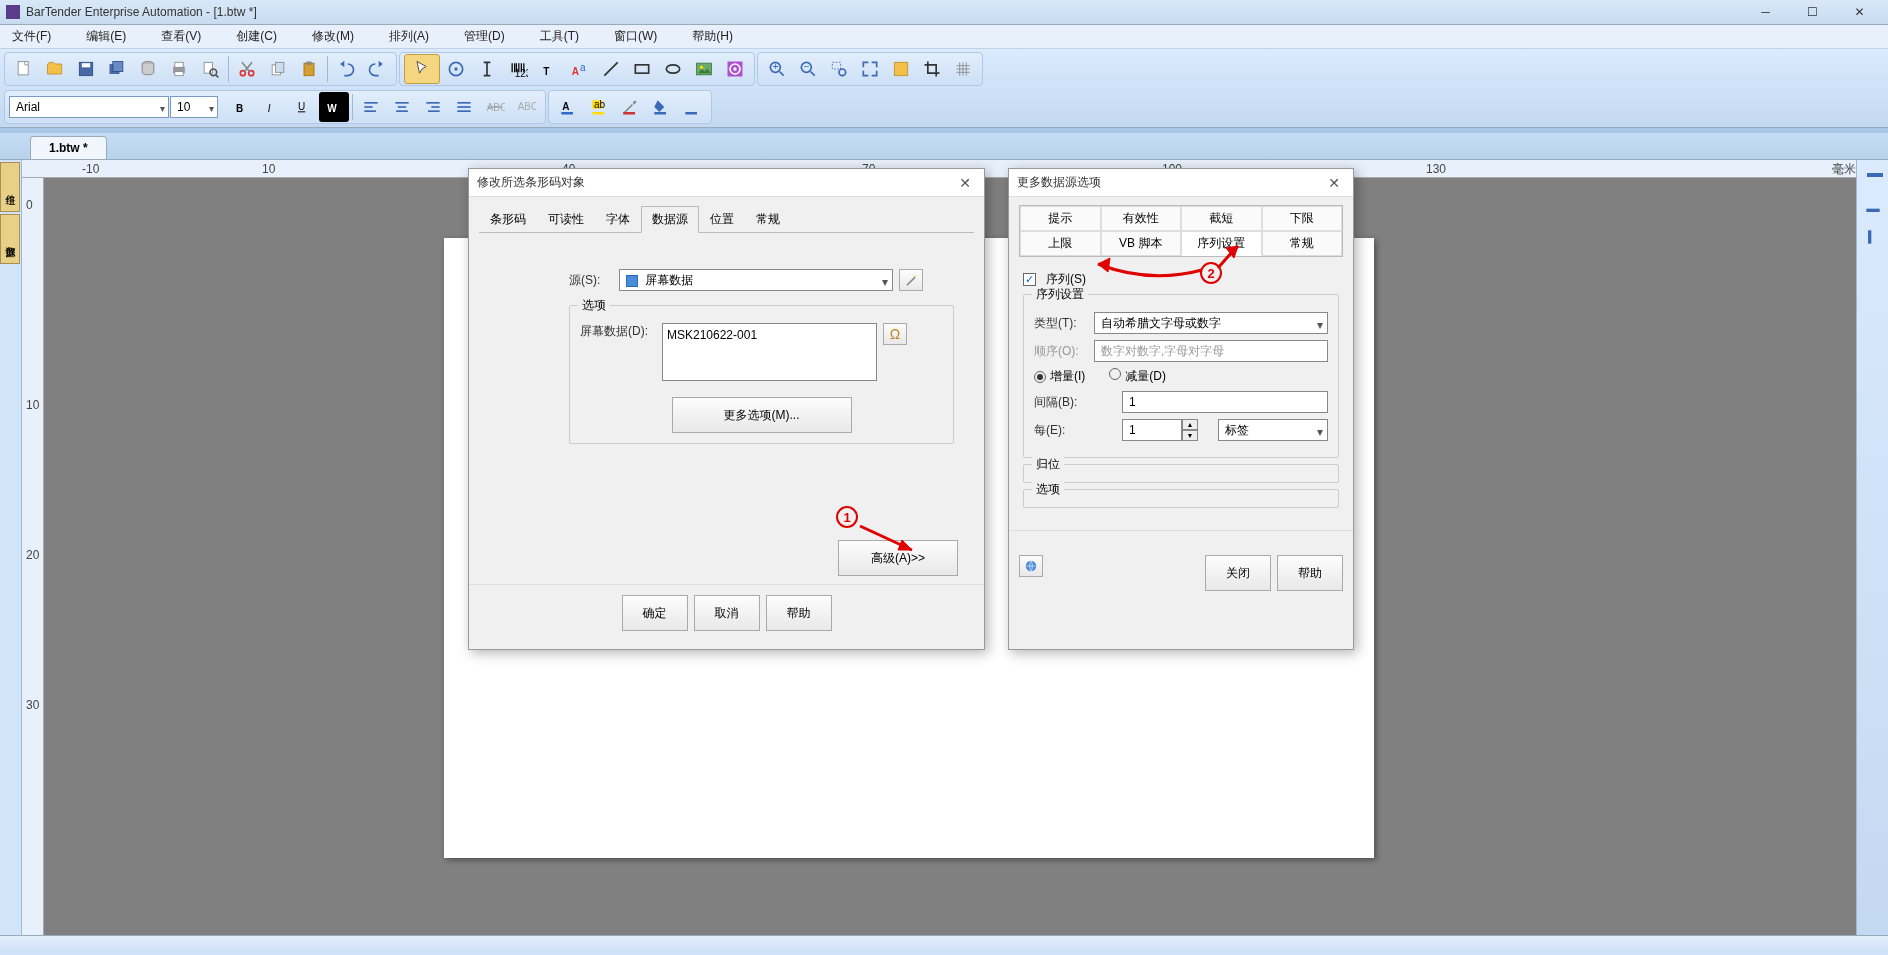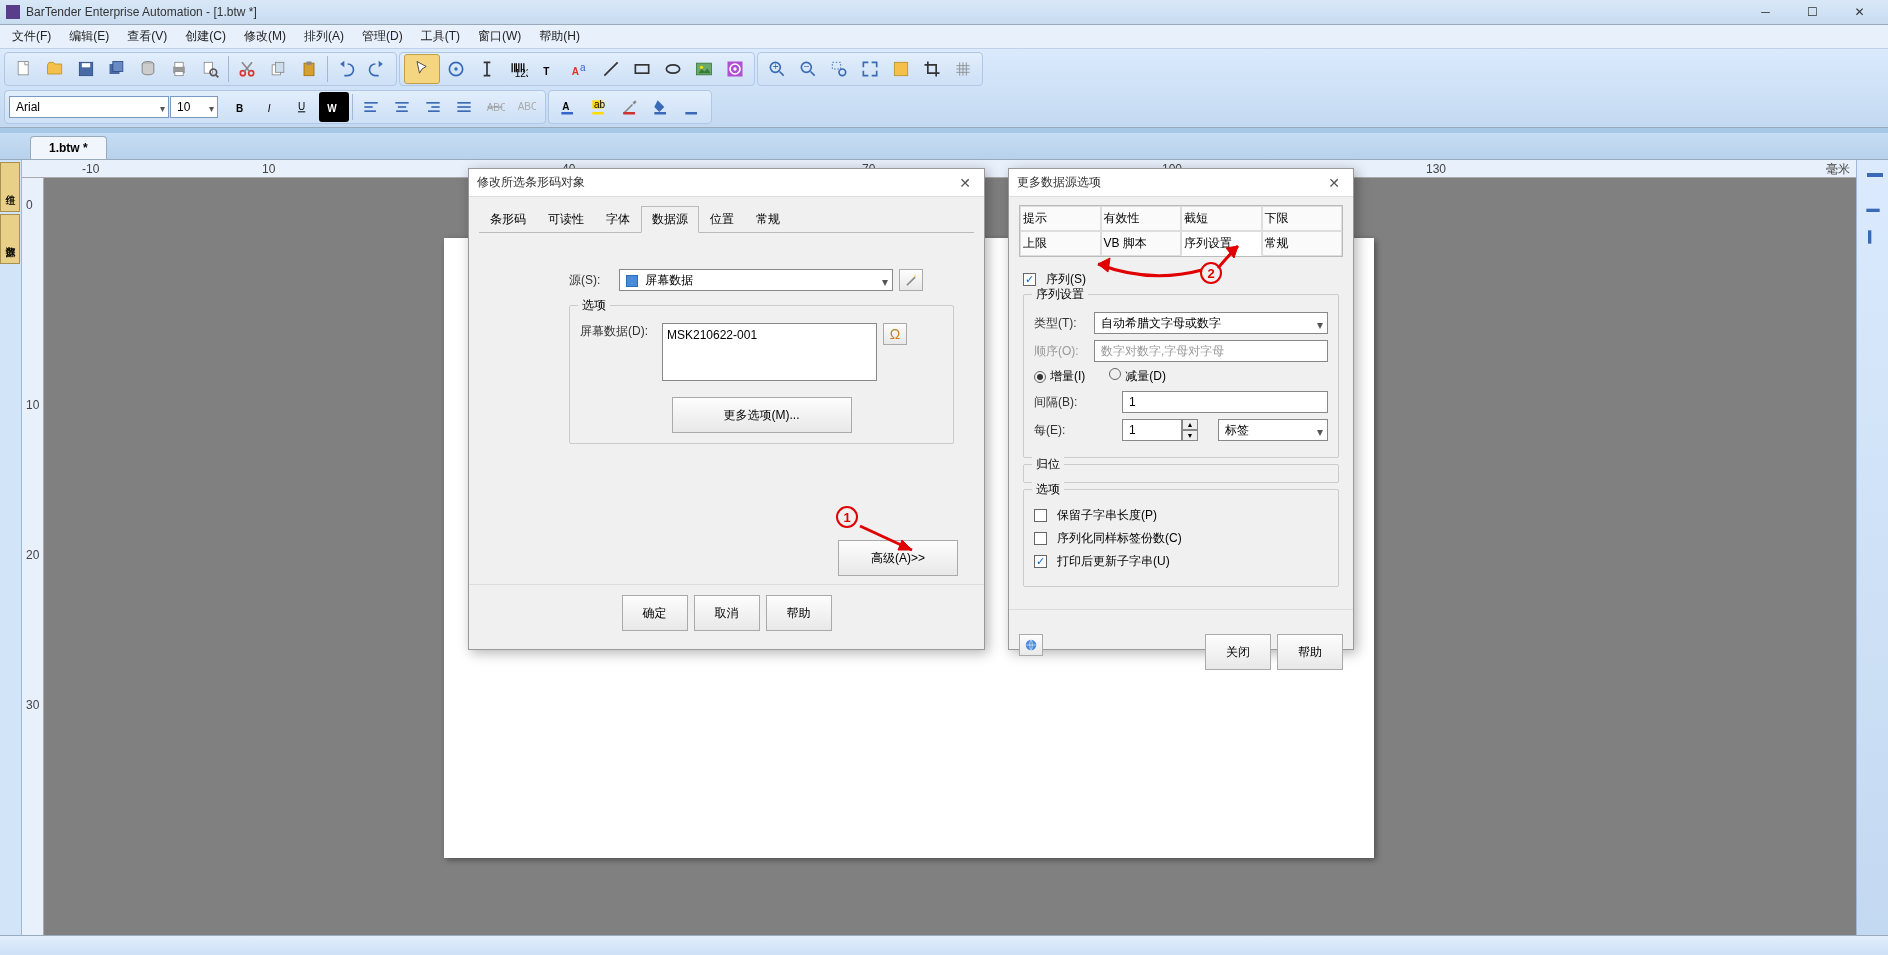--- a/index.html
+++ b/index.html
@@ -5,21 +5,21 @@
 * { box-sizing: border-box; margin: 0; padding: 0; font-family: "Microsoft YaHei", Tahoma, sans-serif; font-size: 12px; }
 body { width: 1888px; height: 955px; background: #a8c8e8; overflow: hidden; position: relative; }
 
 
 .titlebar { height: 25px; background: linear-gradient(#d8e8f8,#c8dcf0); display: flex; align-items: center; padding: 0 6px; color: #333; border-bottom: 1px solid #9ab; }
 .titlebar .app-icon { width: 14px; height: 14px; background: #5a3d8a; margin-right: 6px; }
 .winbtns { margin-left: auto; display: flex; gap: 2px; }
 .winbtn { width: 45px; height: 20px; display: flex; align-items: center; justify-content: center; color: #333; }
 
 
-.menubar { height: 24px; background: #e8f0fb; display: flex; align-items: center; padding: 0 4px; gap: 2px; border-bottom: 1px solid #c0d0e8; }
+.menubar { height: 24px; background: #e8f0fb; display: flex; align-items: center; padding: 0 4px; gap: 19px; border-bottom: 1px solid #c0d0e8; }
 .menuitem { padding: 2px 8px; color: #222; }
 
 
 .toolbars { background: linear-gradient(#dbeafd,#c3d9f1); padding: 2px 4px; display: flex; flex-direction: column; gap: 2px; border-bottom: 1px solid #9ab; }
 .toolrow { display: flex; align-items: center; gap: 2px; height: 36px; }
 .tgroup { display: flex; align-items: center; gap: 1px; padding: 0 4px; background: linear-gradient(#e2eefc,#cde0f6); border: 1px solid #b0c8e6; border-radius: 4px; height: 34px; }
 .tbtn { width: 30px; height: 30px; display: flex; align-items: center; justify-content: center; border-radius: 3px; }
 .tbtn.big { width: 36px; height: 30px; }
 .tbtn svg { width: 20px; height: 20px; }
 .vsep { width: 1px; height: 26px; background: #a0b8d6; margin: 0 2px; }
@@ -71,21 +71,21 @@
 .spinner { display: flex; }
 .spinner .dinput { width: 60px; }
 .spinner .spinbtns { display: flex; flex-direction: column; }
 .spinner .spinbtn { width: 16px; height: 11px; border: 1px solid #888; font-size: 7px; display: flex; align-items: center; justify-content: center; background: #eee; }
 
 
 .ann-circle { position: absolute; width: 22px; height: 22px; border: 2px solid #e00000; border-radius: 50%; color: #e00000; display: flex; align-items: center; justify-content: center; font-weight: bold; font-size: 13px; }
 .ann-arrow { position: absolute; stroke: #e00000; fill: #e00000; }
 
 .tabgrid { display: grid; grid-template-columns: repeat(4, 1fr); border: 1px solid #bbb; }
-.tabgrid .dtab2 { padding: 3px 2px; border: 1px solid #ddd; background: #fafafa; }
+.tabgrid .dtab2 { text-align: center; padding: 3px 2px; border: 1px solid #ddd; background: #fafafa; }
 .tabgrid .dtab2.active { background: #fff; border-bottom: 1px solid #fff; font-weight: normal; }
 
 .iconbtn-sm { width: 24px; height: 22px; border: 1px solid #aaa; background: linear-gradient(#fdfdfd,#e8e8e8); display: inline-flex; align-items: center; justify-content: center; }
 </style>
 </head>
 <body>
 
 <div class="titlebar">
   <div class="app-icon"></div>
   <span>BarTender Enterprise Automation - [1.btw *]</span>
@@ -423,21 +423,21 @@
 
 <div class="workspace">
   <div class="tabstrip">
     <div class="doctab">1.btw *</div>
   </div>
   <div class="sidebar-left">
     <div class="sb-item">组件</div>
     <div class="sb-item">数据源</div>
   </div>
   <div class="ruler-h">
-    <span style="position:absolute;right:6px;top:1px;">毫米</span>
+    <span style="position:absolute;right:0;top:1px;">毫米</span>
     <span class="tick" style="left:60px">-10</span>
     <span class="tick" style="left:240px">10</span>
     <span class="tick" style="left:540px">40</span>
     <span class="tick" style="left:840px">70</span>
     <span class="tick" style="left:1140px">100</span>
     <span class="tick" style="left:1404px">130</span>
   </div>
   <div class="ruler-v">
     <span class="tick" style="top:20px">0</span>
     <span class="tick" style="top:220px">10</span>
@@ -581,34 +581,20 @@
           </div>
         </div>
       </div>
 
       <div class="groupbox">
         <span class="grouplabel">归位</span>
       </div>
 
       <div class="groupbox">
         <span class="grouplabel">选项</span>
-        <div class="groupcontent">
-          <label class="frow">
-              <span class="checkbox"></span>
-              <span>保留子字串长度(P)</span>
-            </label>
-          <label class="frow">
-              <span class="checkbox"></span>
-              <span>序列化同样标签份数(C)</span>
-            </label>
-          <label class="frow">
-              <span class="checkbox checked"></span>
-              <span>打印后更新子字串(U)</span>
-            </label>
-        </div>
       </div>
     </div>
   </div>
   <div class="dfooter" style="justify-content:flex-start;padding:24px 10px;">
     <div class="iconbtn-sm">
         <svg width="14" height="14" viewBox="0 0 24 24">
           <circle cx="12" cy="12" r="9" fill="#4a8cd8"></circle>
           <path d="M4 12h16M12 3c3 3 3 15 0 18M12 3c-3 3-3 15 0 18" stroke="#fff" fill="none"></path>
         </svg>
       </div>

